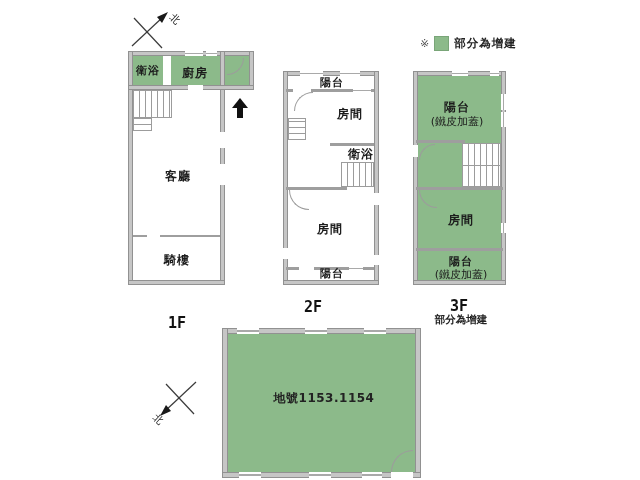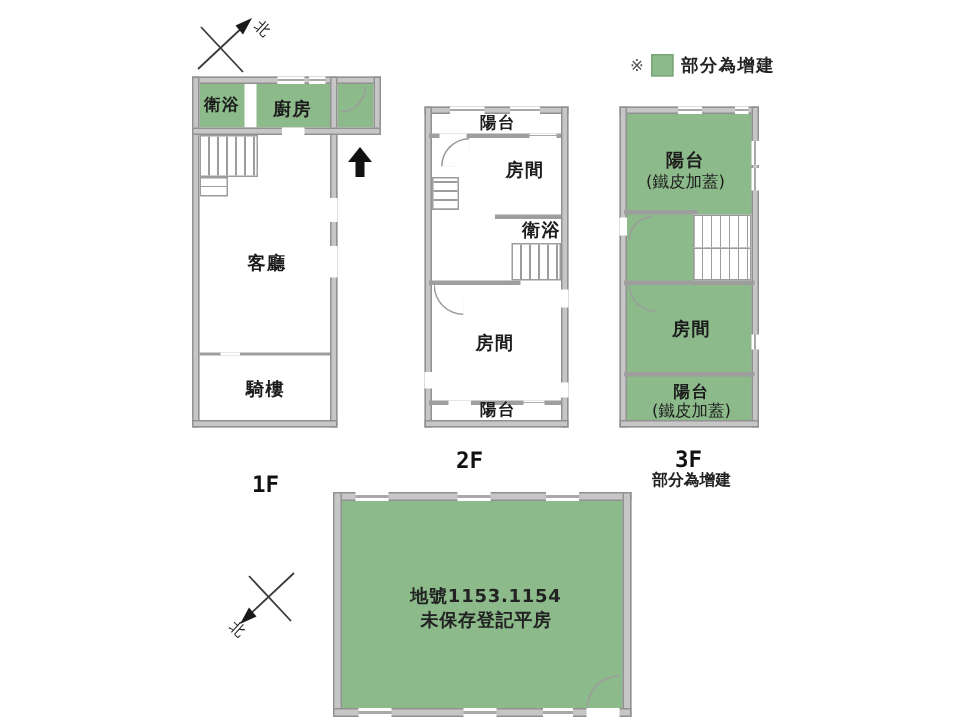--- a/index.html
+++ b/index.html
@@ -151,21 +151,20 @@
     <div class="wall" style="left:0;top:144px;width:199px;height:6px;"></div>
     <div class="win-h" style="left:15px;top:0;width:22px;height:6px;"></div>
     <div class="win-h" style="left:83px;top:0;width:22px;height:6px;"></div>
     <div class="win-h" style="left:142px;top:0;width:22px;height:6px;"></div>
     <div class="win-h" style="left:17px;top:144px;width:22px;height:6px;"></div>
     <div class="win-h" style="left:87px;top:144px;width:22px;height:6px;"></div>
     <div class="win-h" style="left:140px;top:144px;width:20px;height:6px;"></div>
     <div class="whitegap" style="left:169px;top:144px;width:22px;height:6px;"></div>
     <div class="arc arc-tl" style="left:169px;top:122px;width:22px;height:22px;"></div>
     <div class="ground-text" style="left:102px;top:70px;">地號1153.1154</div>
-    <div class="ground-text" style="left:102px;top:86px;">未保存登記平房</div>
   </div>
 
   <svg class="abs" style="left:150px;top:374px;" width="56" height="52" viewBox="0 0 56 52">
     <line x1="14" y1="38" x2="46" y2="8" stroke="#3a3a3a" stroke-width="1.2"></line>
     <line x1="16" y1="10" x2="44" y2="40" stroke="#3a3a3a" stroke-width="1.2"></line>
     <polygon points="10,42 21,37 16,31" fill="#1a1a1a"></polygon>
     <text x="4" y="48" font-size="10" fill="#1a1a1a" transform="rotate(42 8 44)">北</text>
   </svg>
 
 </div>

